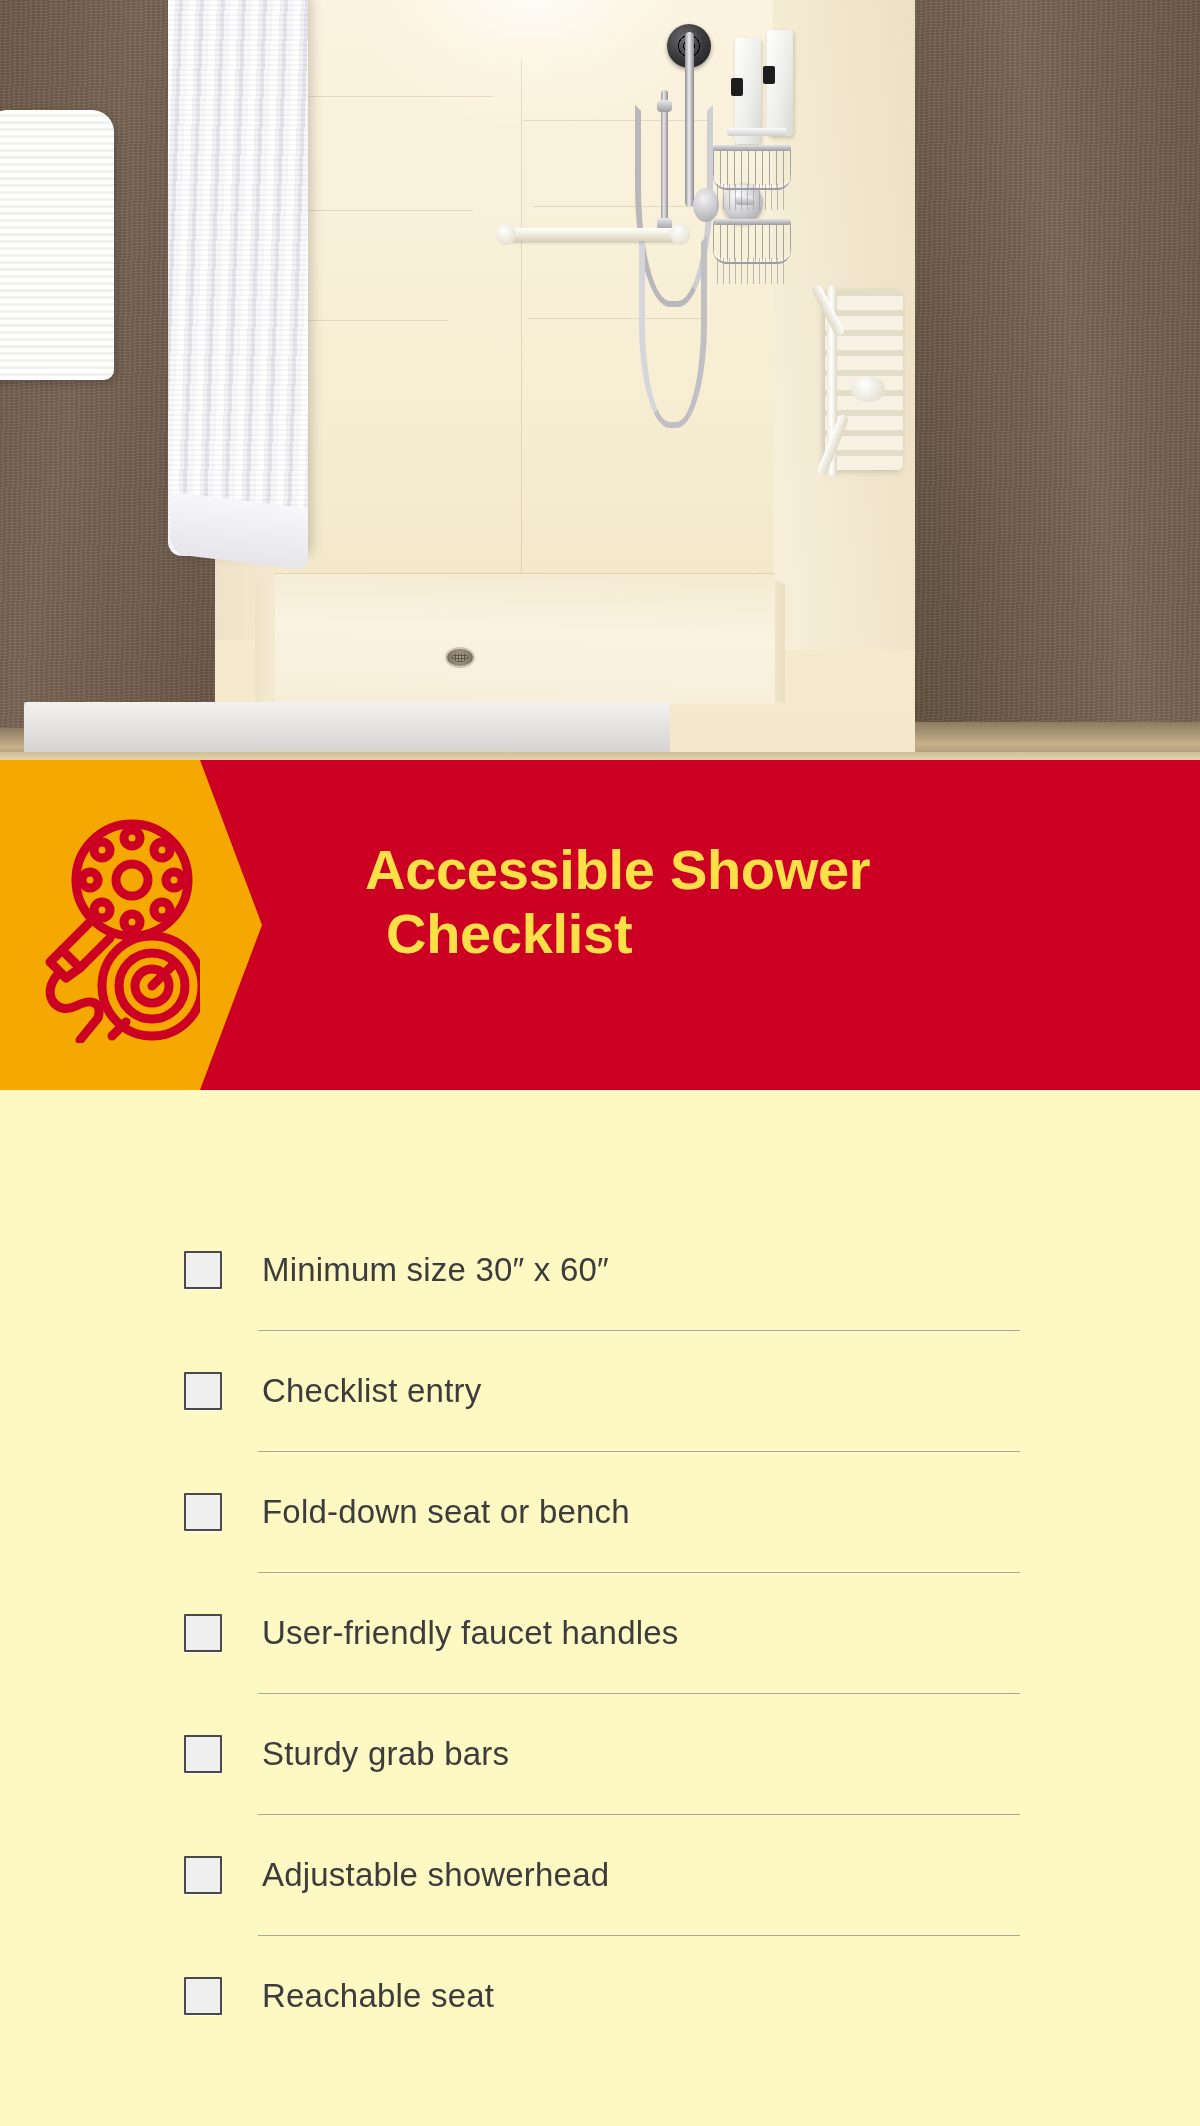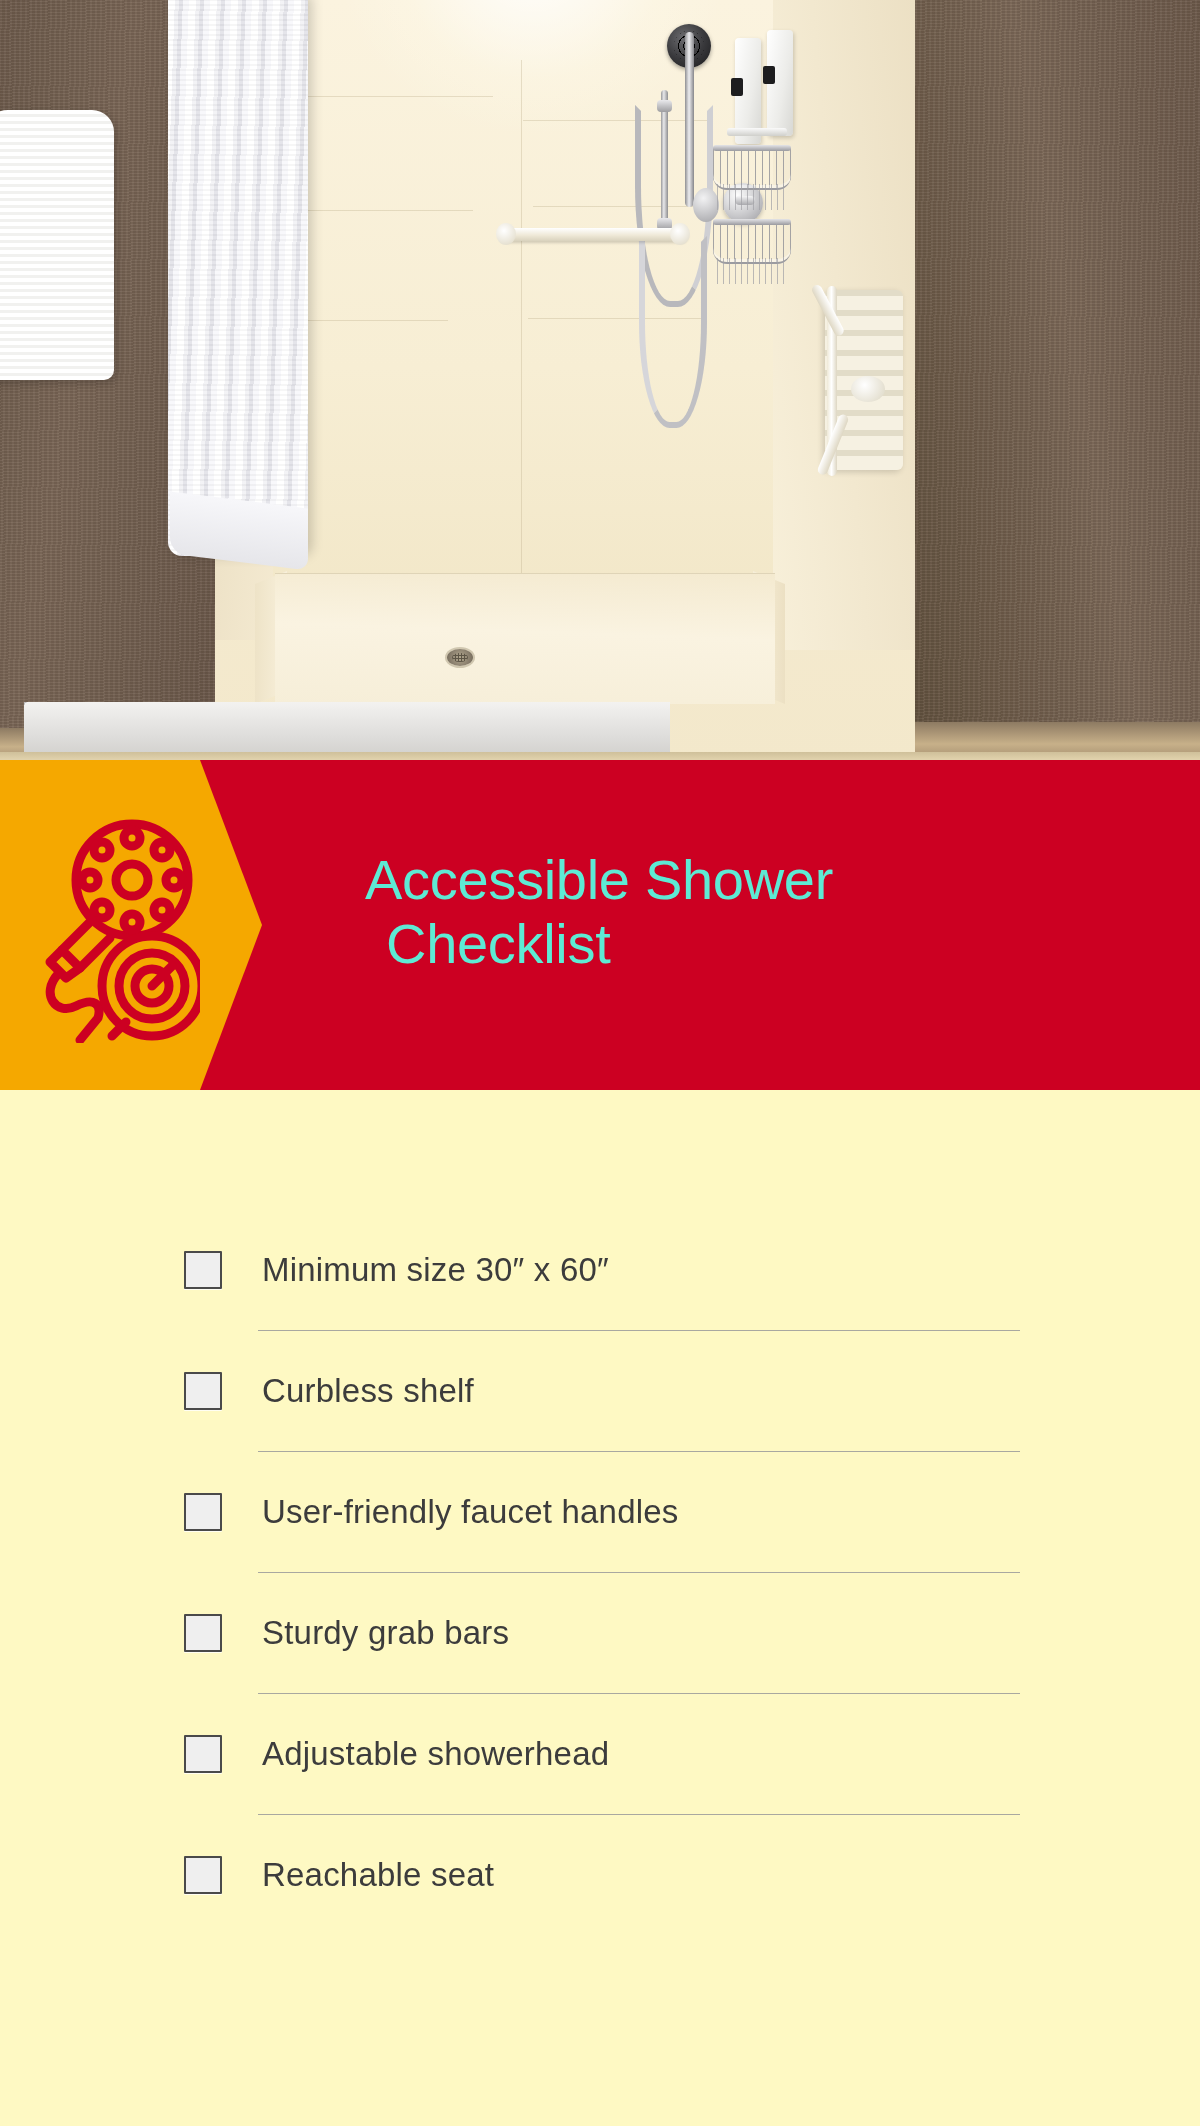--- a/index.html
+++ b/index.html
@@ -156,22 +156,22 @@
   .seat-leg2{position:absolute;right:70px;top:410px;width:64px;height:10px;border-radius:6px;
     background:linear-gradient(180deg,#fff,#ded7c3);transform:rotate(-68deg);transform-origin:right center;}
   .seat-hinge{position:absolute;right:30px;top:376px;width:34px;height:26px;border-radius:50%;
     background:radial-gradient(circle at 40% 35%,#fff,#dcd6c2);}
 
   
   .banner{position:absolute;left:0;top:760px;width:1200px;height:330px;background:#cc0022;overflow:hidden;}
   .chev{position:absolute;left:0;top:0;width:262px;height:330px;background:#f5a800;
     clip-path:polygon(0 0, 200px 0, 262px 50%, 200px 100%, 0 100%);}
   .chev-icon{position:absolute;left:40px;top:48px;width:160px;height:235px;}
-  .banner-title{position:absolute;left:365px;top:88px;width:640px;
-    color:#5eead4;font-size:56px;line-height:1.14;font-weight:normal;letter-spacing:-0.3px;}
+  .banner-title{position:absolute;left:365px;top:78px;width:640px;
+    color:#fde047;font-size:56px;line-height:1.14;font-weight:bold;letter-spacing:-0.3px;}
   .banner-title .l2{display:block;margin-left:21px;}
 
   
   .checklist{position:absolute;left:0;top:1090px;width:1200px;height:1291px;background:#fef9c3;}
   .items{position:absolute;left:184px;top:120px;width:860px;}
   .item{position:relative;height:121px;}
   .item-row{display:flex;align-items:center;height:120px;}
   .cbox{width:34px;height:34px;min-width:34px;border:2px solid #4a4a4a;background:#efefef;
     margin-right:0;border-radius:1px;box-shadow:0 1px 0 rgba(255,255,255,.8);}
   .ilabel{margin-left:40px;font-size:33px;color:#3c3c3c;letter-spacing:.2px;white-space:nowrap;}
@@ -289,25 +289,32 @@
         <div class="item-row">
           <div class="cbox"></div>
           <div class="ilabel">Minimum size 30″ x 60″</div>
         </div>
         <div class="divider"></div>
       </div>
 
       <div class="item">
         <div class="item-row">
           <div class="cbox"></div>
-          <div class="ilabel">Curbless shelf</div>
-        </div>
-        <div class="divider"></div>
-      </div>
-
+          <div class="ilabel">Checklist entry</div>
+        </div>
+        <div class="divider"></div>
+      </div>
+
+      <div class="item">
+        <div class="item-row">
+          <div class="cbox"></div>
+          <div class="ilabel">Fold-down seat or bench</div>
+        </div>
+        <div class="divider"></div>
+      </div>
 
       <div class="item">
         <div class="item-row">
           <div class="cbox"></div>
           <div class="ilabel">User-friendly faucet handles</div>
         </div>
         <div class="divider"></div>
       </div>
 
       <div class="item">

